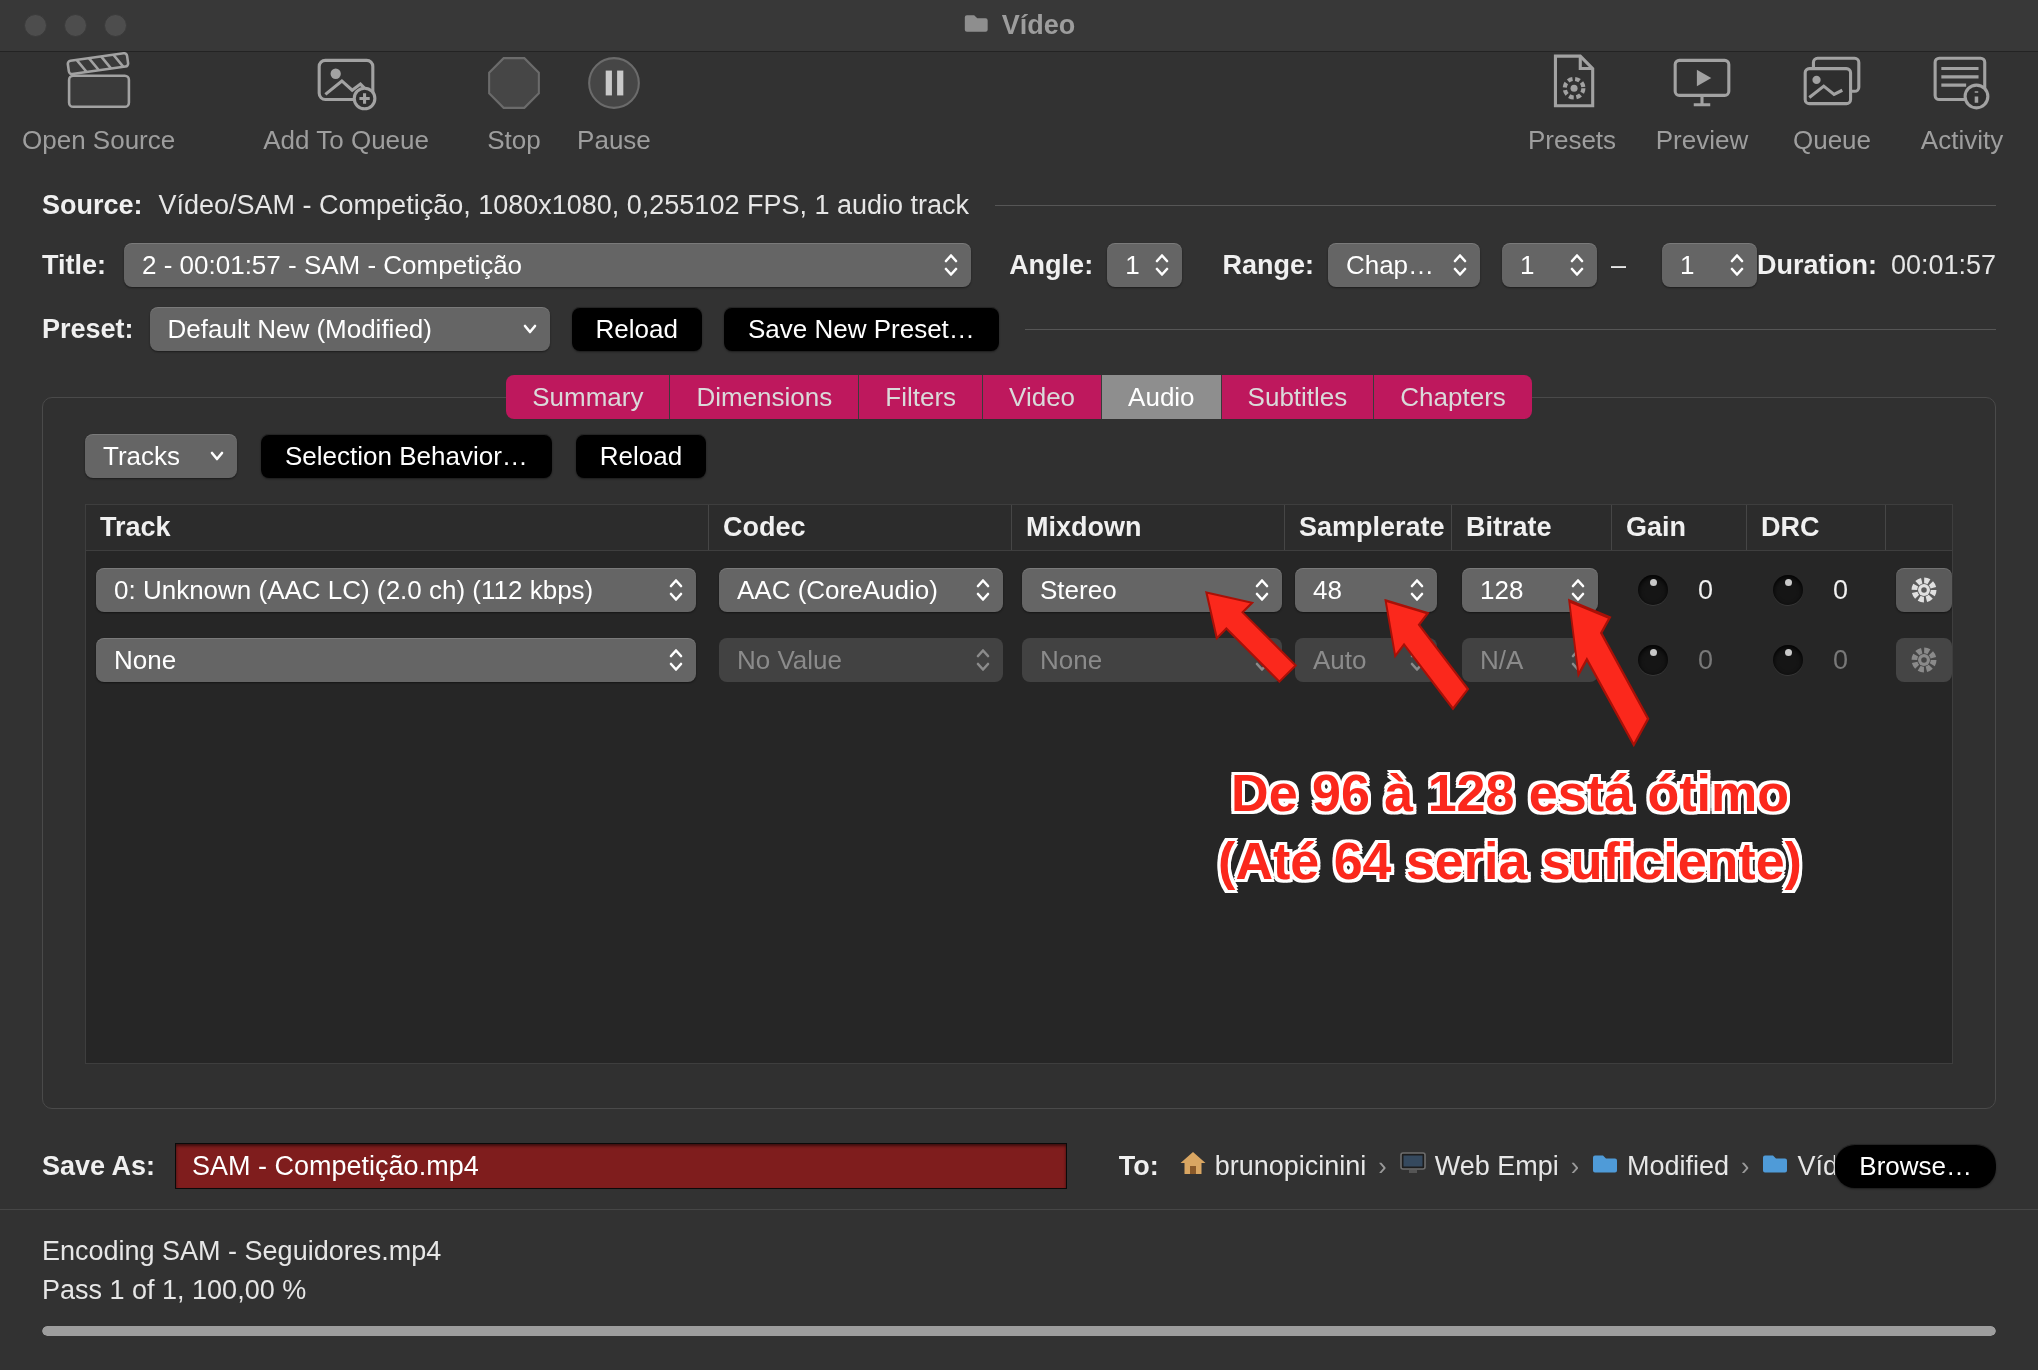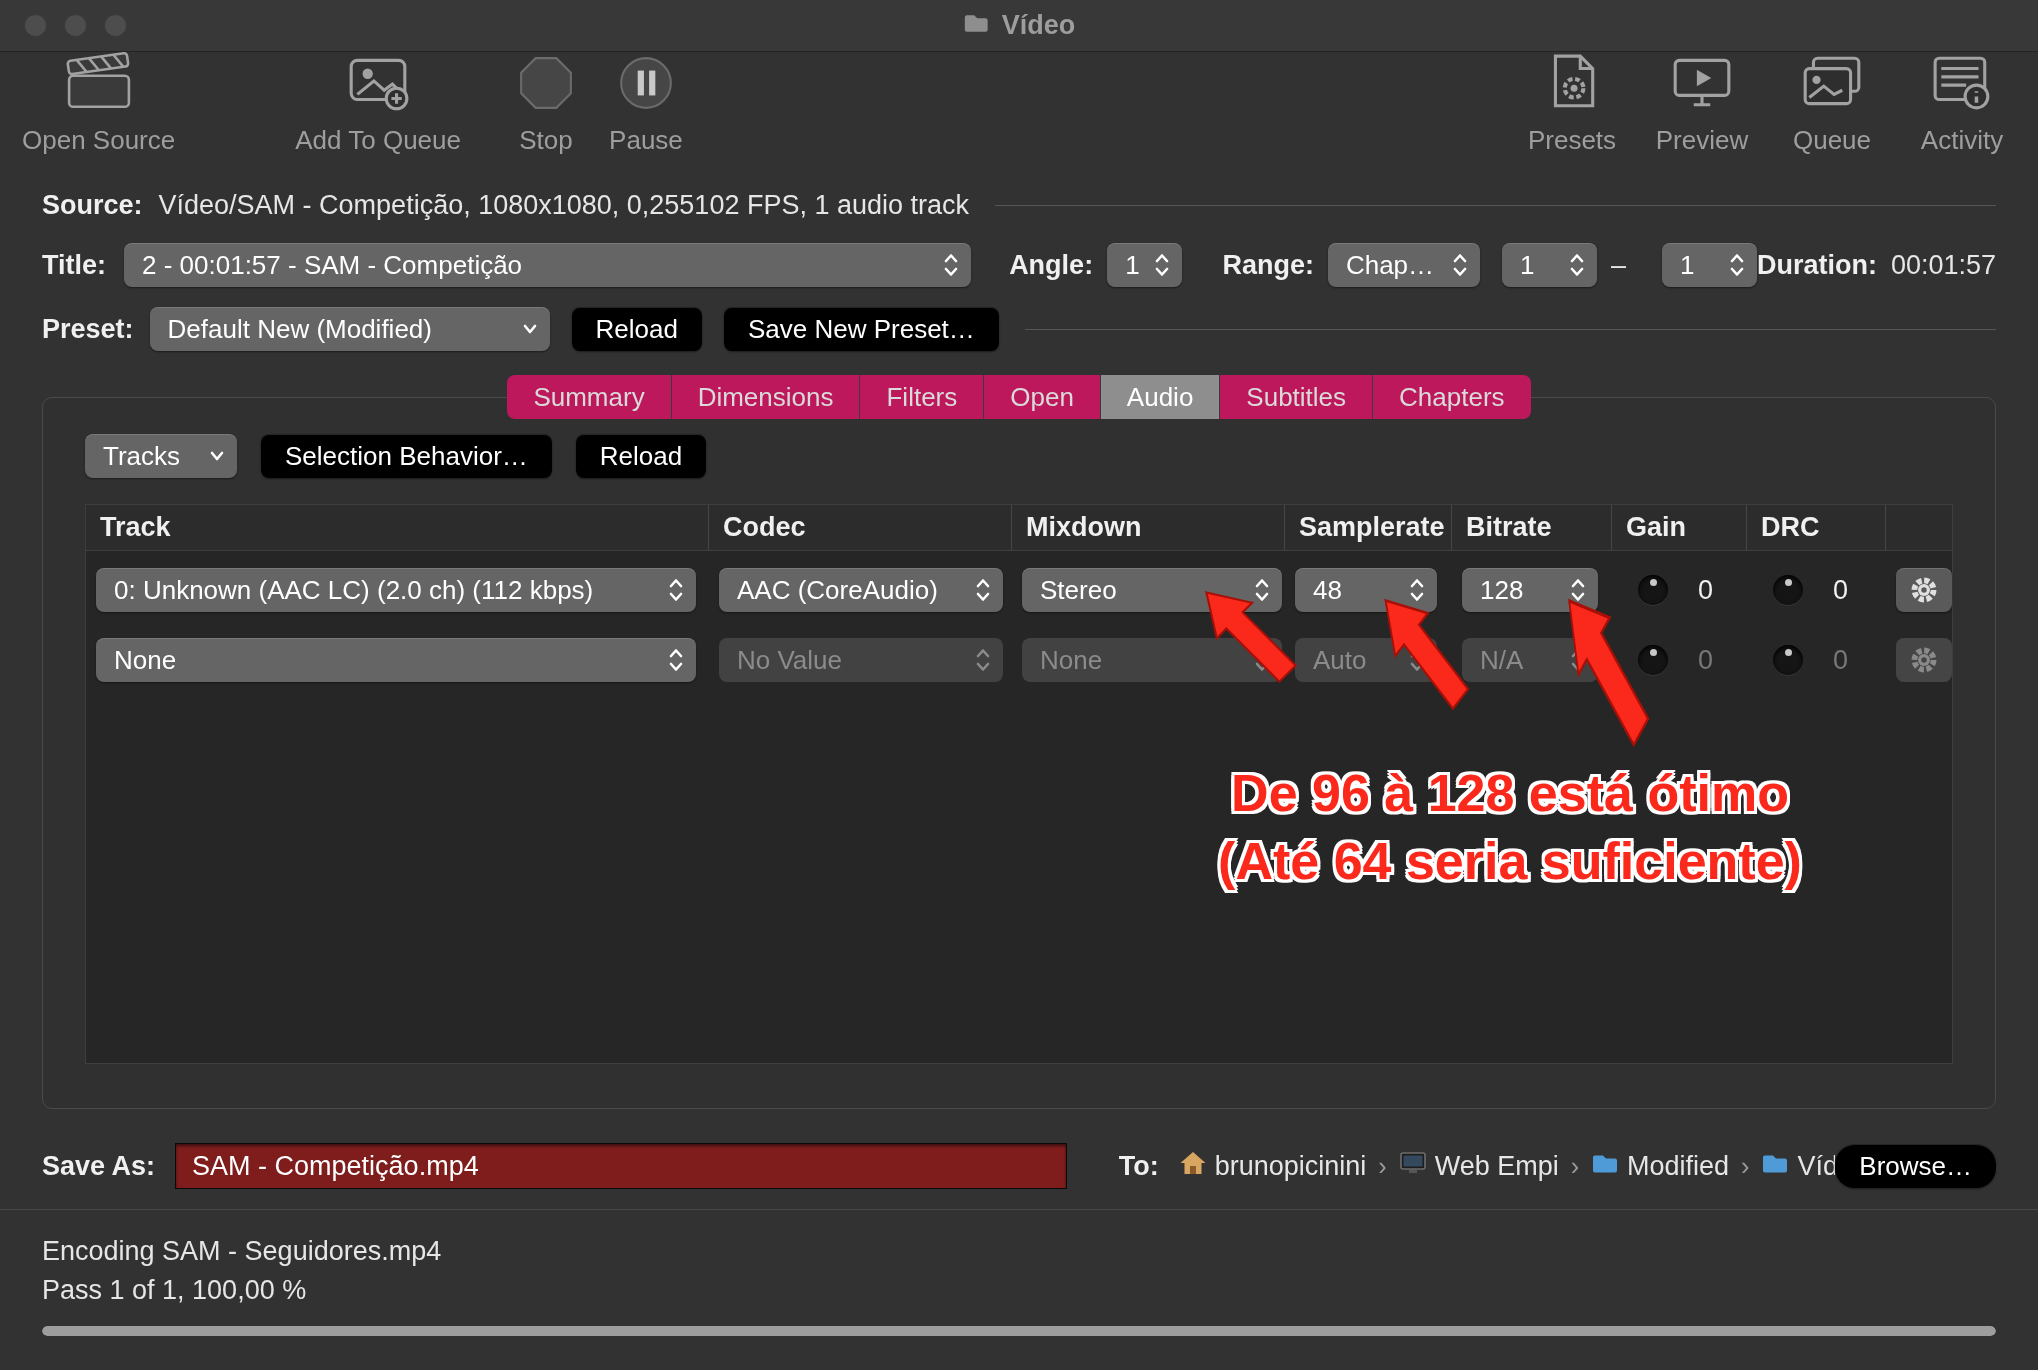--- a/index.html
+++ b/index.html
@@ -18,21 +18,21 @@
   .win-title { position:absolute; left:50%; transform:translateX(-50%);
     display:flex; gap:12px; align-items:center; color:#9d9d9d; font-weight:bold; }
 
   
   .toolbar { height:110px; display:flex; align-items:flex-start; padding:4px 22px 0; }
   .tb-left { display:flex; align-items:flex-start; }
   .tb-right { margin-left:auto; display:flex; gap:22px; }
   .tb-item { display:flex; flex-direction:column; align-items:center; justify-content:flex-end;
     gap:6px; color:#9e9e9e; font-size:26px; min-width:108px; height:100px; }
   .tb-item svg { flex:none; }
-  .tb-open-source { margin-right:120px; min-width:140px; }
+  .tb-open-source { margin-right:88px; min-width:140px; }
   .tb-addq { margin-right:40px; min-width:150px; }
   .tb-small { min-width:90px; margin-right:10px; }
 
   
   .form { padding:0 42px; }
   .row { display:flex; align-items:center; }
   .lbl { font-weight:bold; color:#f0f0f0; white-space:nowrap; }
   .val { color:#e6e6e6; white-space:nowrap; }
   .hline { flex:1; height:1px; background:#565656; margin-left:26px; }
   .source-row { margin-top:28px; }
@@ -298,21 +298,21 @@
     <button class="btn">Reload</button>
     <button class="btn">Save New Preset…</button>
     <div class="hline"></div>
   </div>
 </div>
 
 <div class="tabs">
   <div class="tab">Summary</div>
   <div class="tab">Dimensions</div>
   <div class="tab">Filters</div>
-  <div class="tab">Open</div>
+  <div class="tab">Video</div>
   <div class="tab active">Audio</div>
   <div class="tab">Subtitles</div>
   <div class="tab">Chapters</div>
 </div>
 
 <div class="panel">
   <div class="panel-controls">
     <div class="popup w-tracks">
       <span class="txt">Tracks</span>
       <svg width="16" height="12" viewBox="0 0 16 12">

